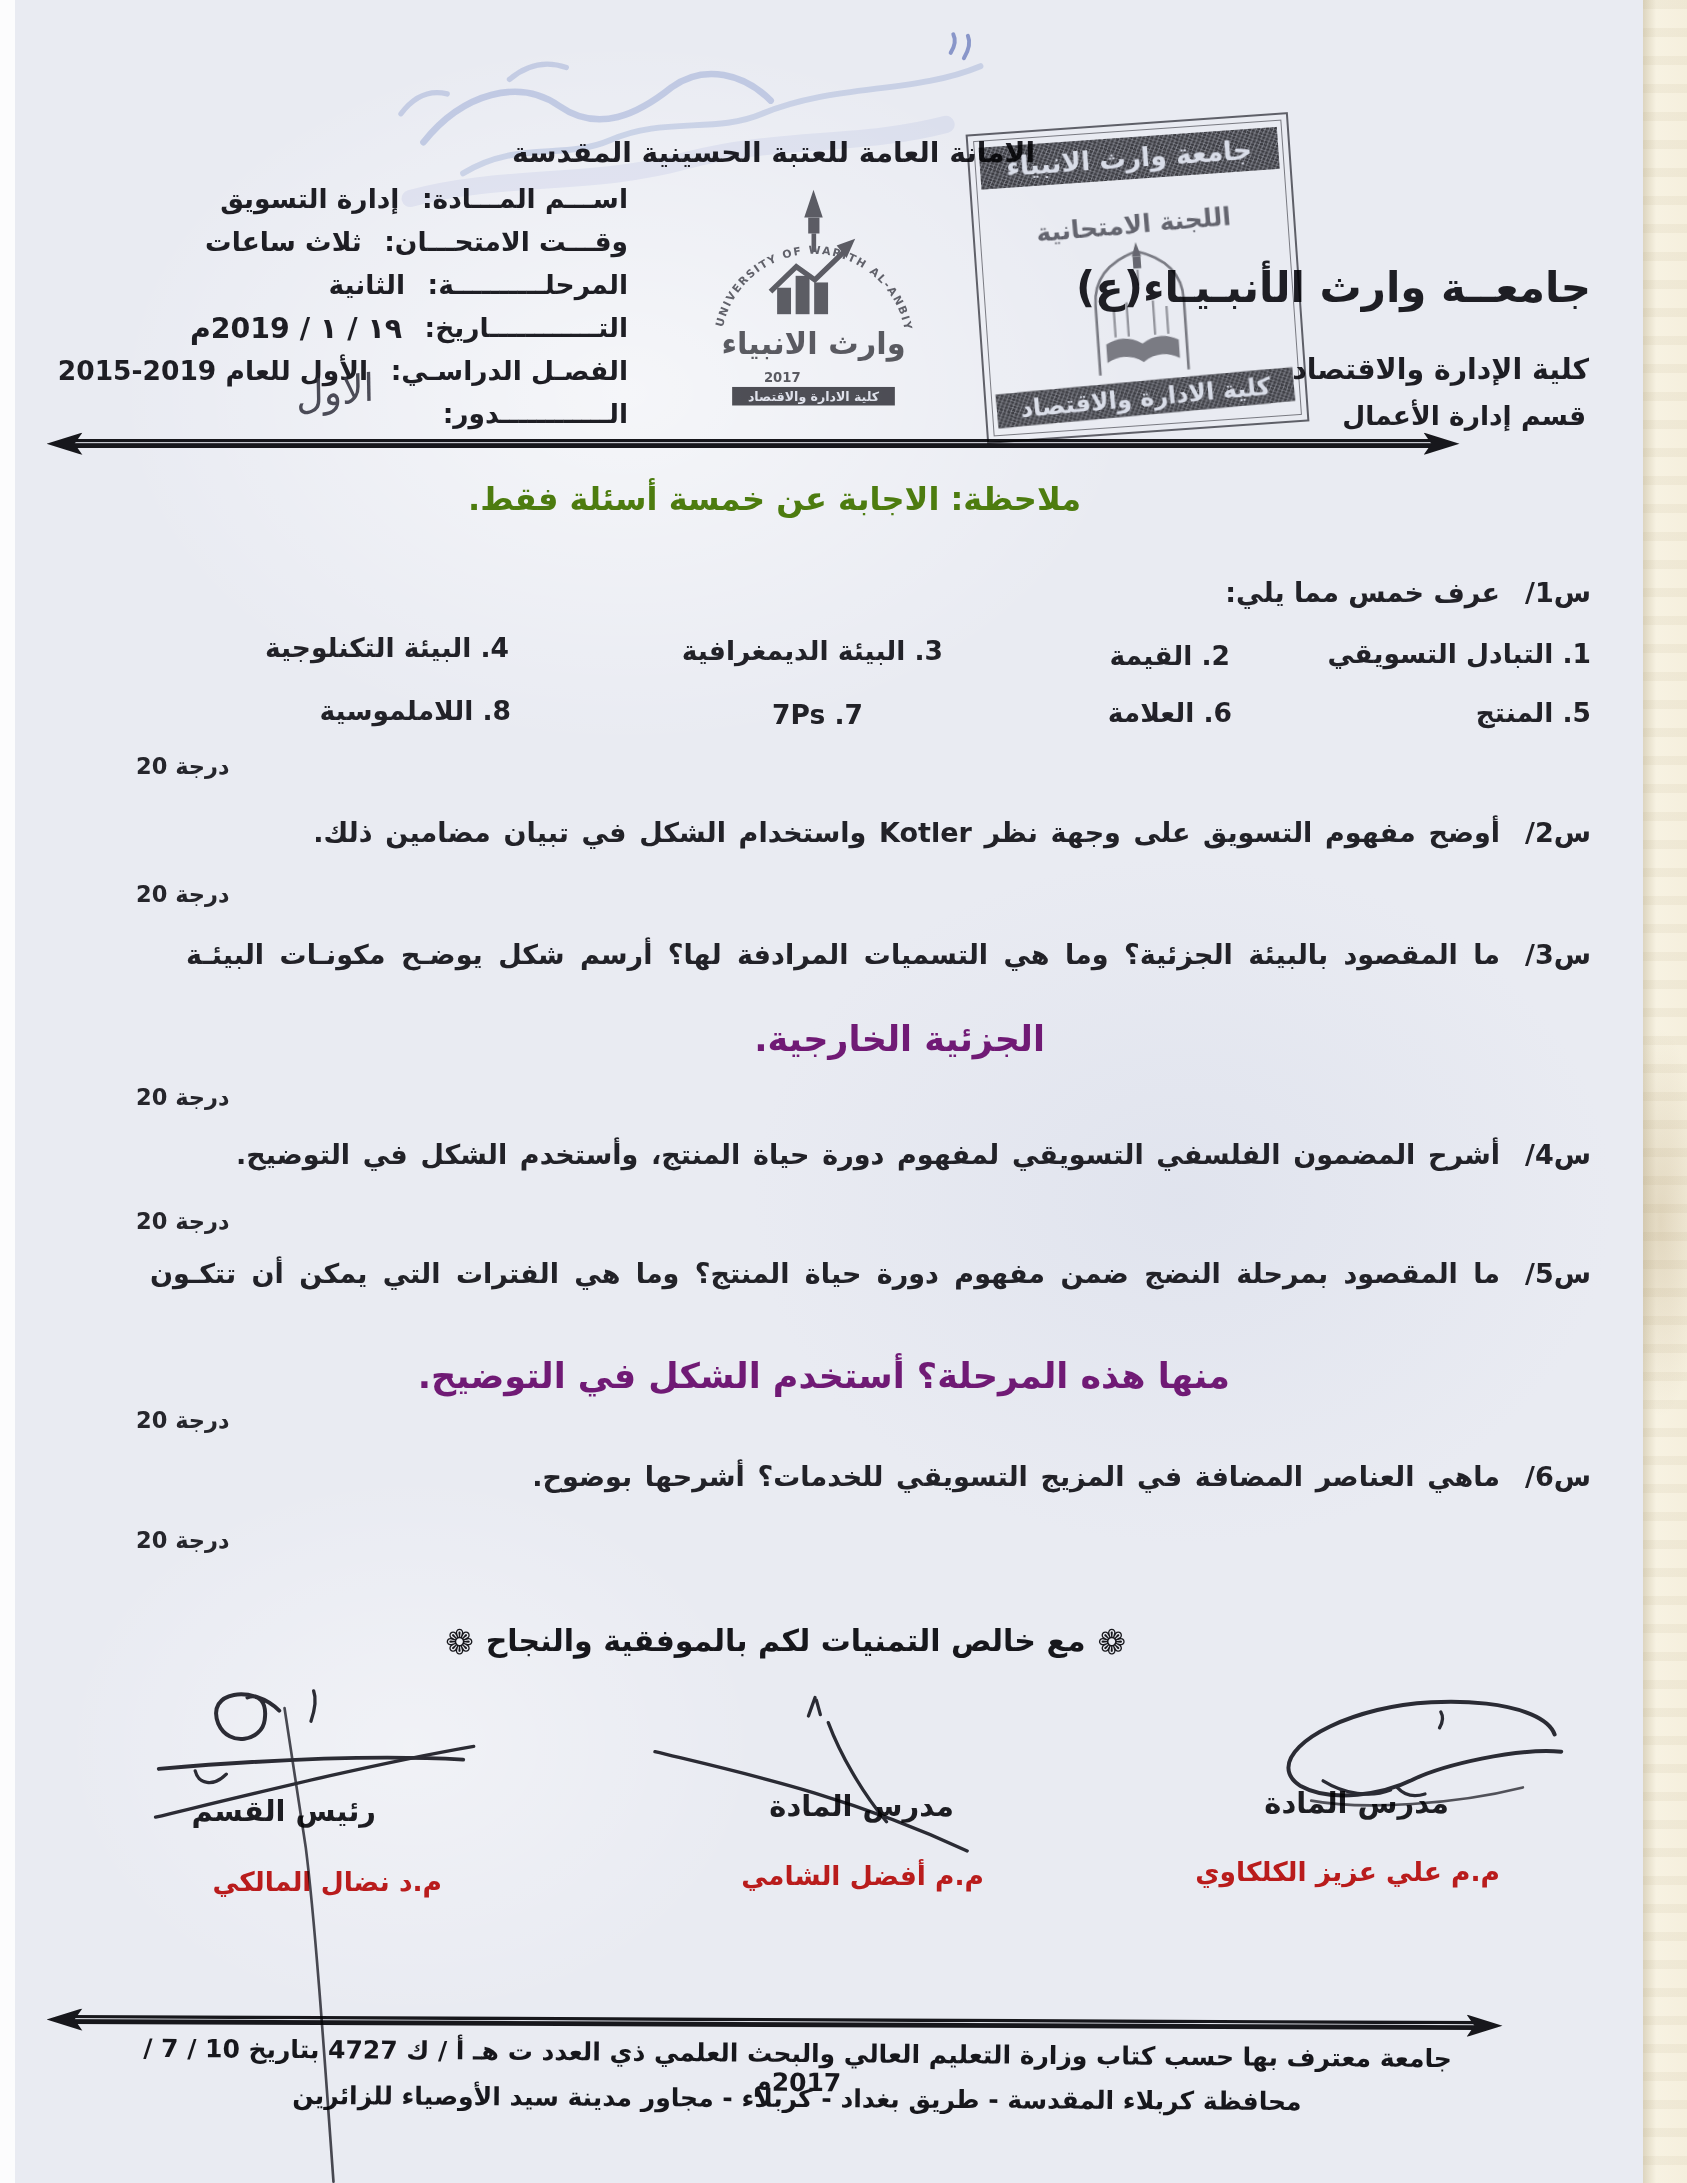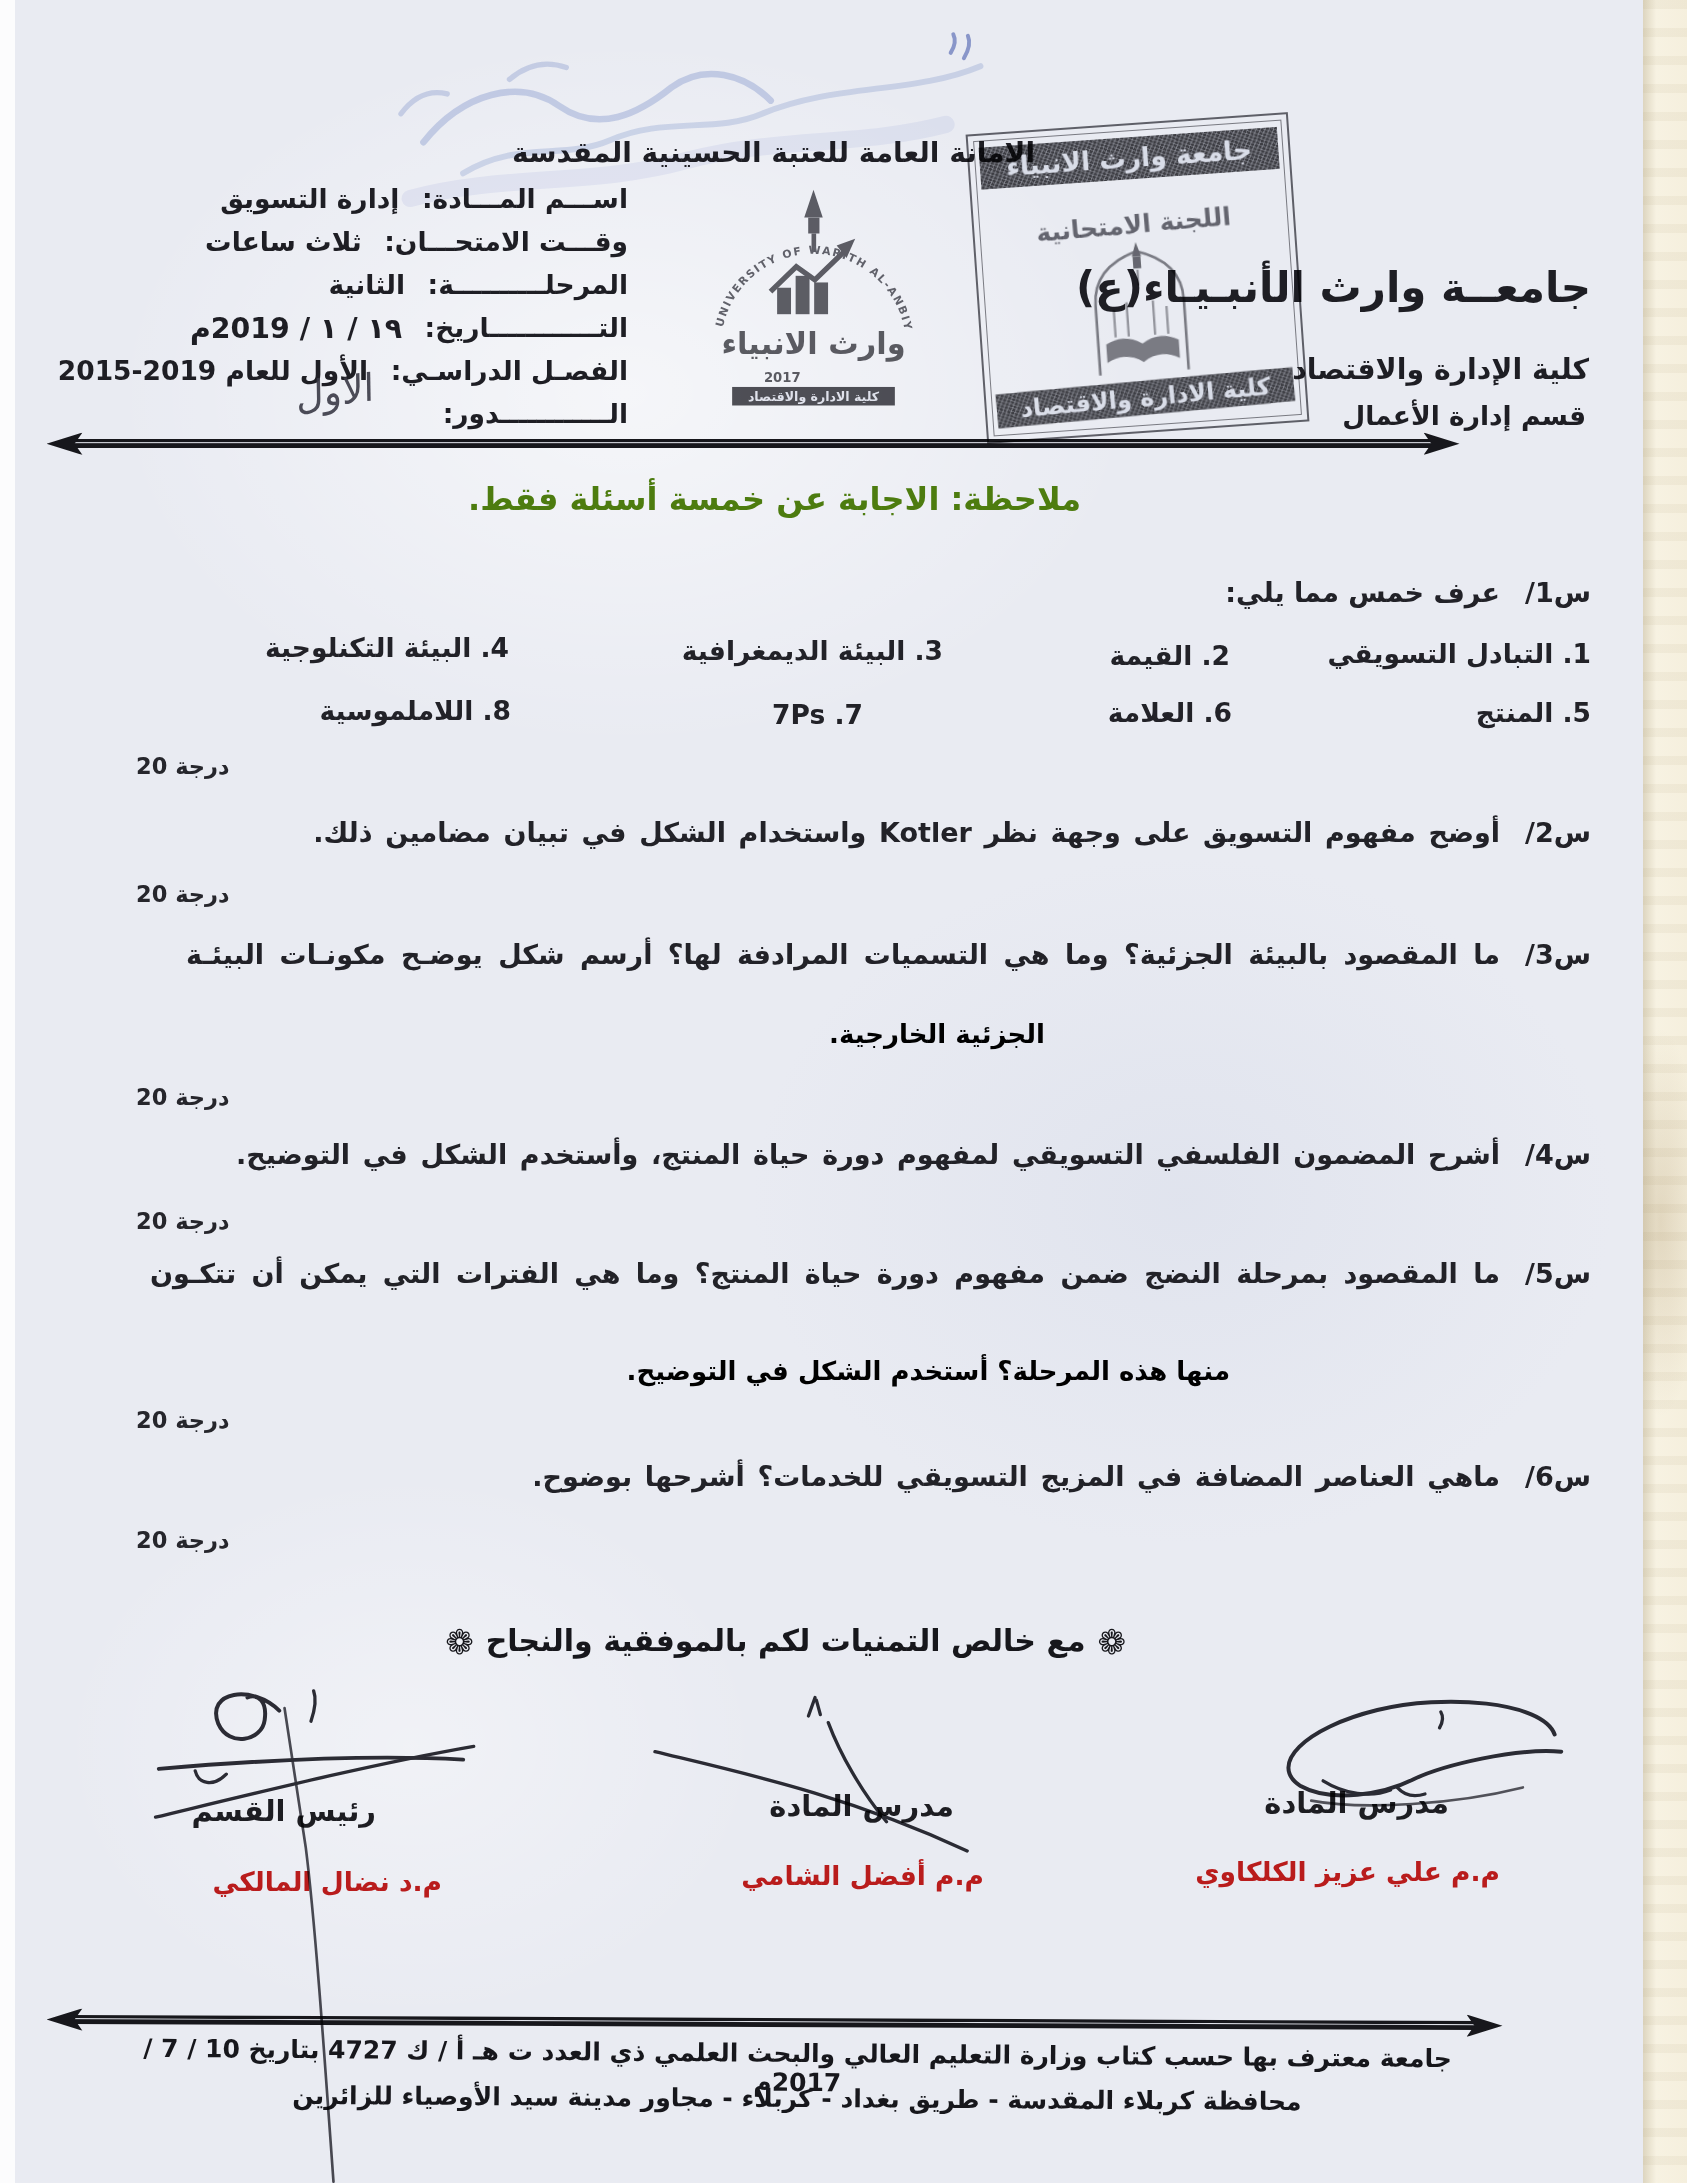--- a/index.html
+++ b/index.html
@@ -46,21 +46,21 @@
   .divider::before{left:-22.5px;clip-path:polygon(0 50%,100% 0,78% 50%,100% 100%);}
   .divider::after{right:-22.5px;clip-path:polygon(100% 50%,0 0,22% 50%,0 100%);}
   .div-top{left:69px;top:439px;width:1368px;}
   .div-bottom{left:69px;top:2018px;width:1411px;transform:rotate(.25deg);}
 
   .note{left:457px;top:480px;width:635px;text-align:center;font-size:32px;font-weight:bold;color:#4d7c0f;}
 
   
   .q{position:absolute;display:flex;direction:rtl;gap:25px;font-size:27px;font-weight:bold;
      color:#222228;white-space:nowrap;}
-  .qline2{position:absolute;direction:rtl;font-size:26px;font-weight:bold;color:#000000;white-space:nowrap;}
+  .qline2{position:absolute;direction:rtl;font-size:35px;font-weight:bold;color:#701a75;white-space:nowrap;}
   .stretch{word-spacing:6px;}
   .stretch-sm{word-spacing:3.3px;}
   .item{position:absolute;direction:rtl;font-size:26.5px;font-weight:bold;color:#222228;white-space:nowrap;}
   .marks{position:absolute;left:136px;direction:ltr;font-size:22.5px;font-weight:bold;color:#26262c;white-space:nowrap;}
 
   .wish{left:476px;top:1622px;width:662px;text-align:center;font-size:30px;font-weight:bold;color:#17171c;white-space:nowrap;}
   .wish .orn{font-size:34px;vertical-align:-2.6px;padding:0 12px;}
 
   .sig-title{position:absolute;font-size:29px;font-weight:bold;color:#1d1d22;}
   .sig-name{position:absolute;font-size:26.5px;font-weight:bold;color:#b91c1c;}

